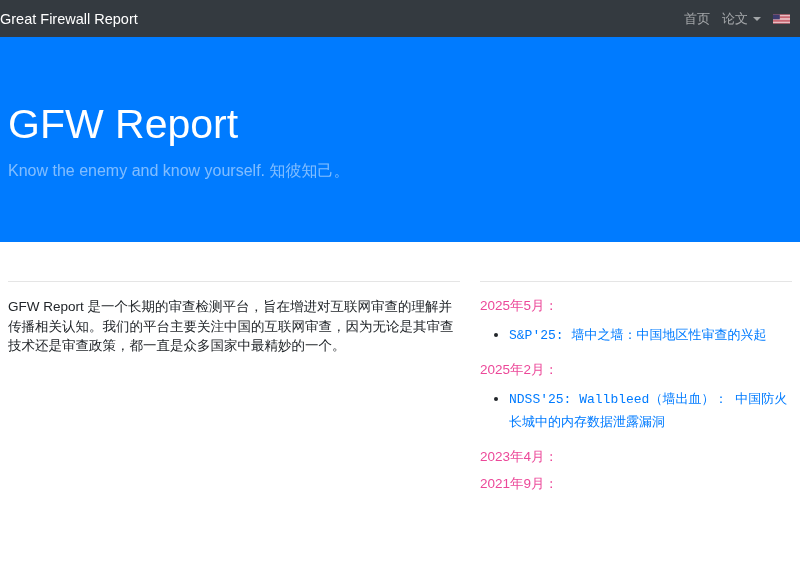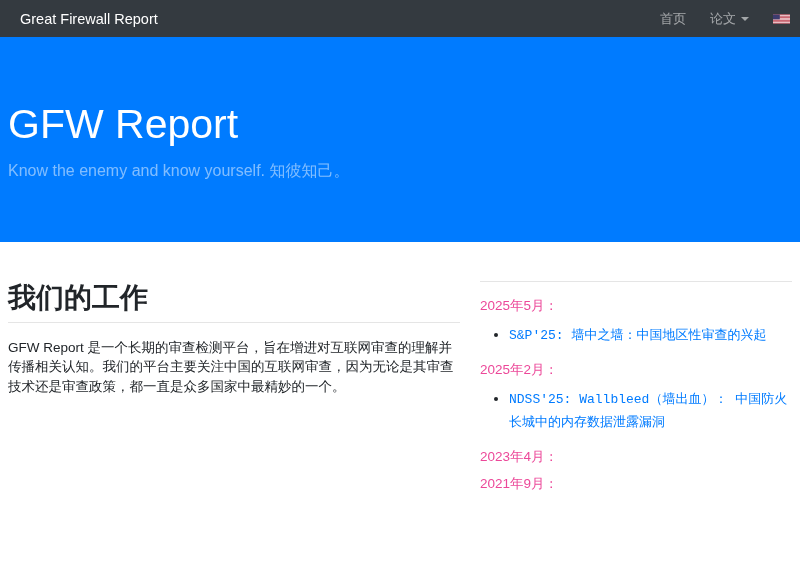--- a/index.html
+++ b/index.html
@@ -10,29 +10,29 @@
     font-family: "Liberation Sans", "DejaVu Sans", sans-serif;
     color: #212529;
   }
   
   .navbar {
     height: 37px;
     background: #343a40;
     display: flex;
     align-items: center;
     justify-content: space-between;
-    padding: 0 10px 0 20px;
+    padding: 0 10px 0 0;
   }
   .navbar-brand {
     color: #ffffff;
     font-size: 14.5px;
     text-decoration: none;
     cursor: pointer;
   }
-  .navbar-right { display: flex; align-items: center; gap: 24px; }
+  .navbar-right { display: flex; align-items: center; gap: 12px; }
   .nav-link {
     color: rgba(255,255,255,.55);
     font-size: 13px;
     text-decoration: none;
     cursor: pointer;
     display: inline-flex;
     align-items: center;
   }
   .caret {
     display: inline-block;
@@ -139,21 +139,20 @@
 </nav>
 
 <header class="hero">
   <h1>GFW Report</h1>
   <p class="lead">Know the enemy and know yourself. 知彼知己。</p>
 </header>
 
 <main class="container">
 
   <section class="col-left">
-    <h2>我们的工作</h2>
     <hr>
     <p class="about-text">GFW Report 是一个长期的审查检测平台，旨在增进对互联网审查的理解并传播相关认知。我们的平台主要关注中国的互联网审查，因为无论是其审查技术还是审查政策，都一直是众多国家中最精妙的一个。</p>
   </section>
 
   <section class="col-right">
     <hr>
 
     <p class="news-date">2025年5月：</p>
     <ul class="news-list">
       <li><a>S&amp;P'25: 墙中之墙：中国地区性审查的兴起</a></li>

